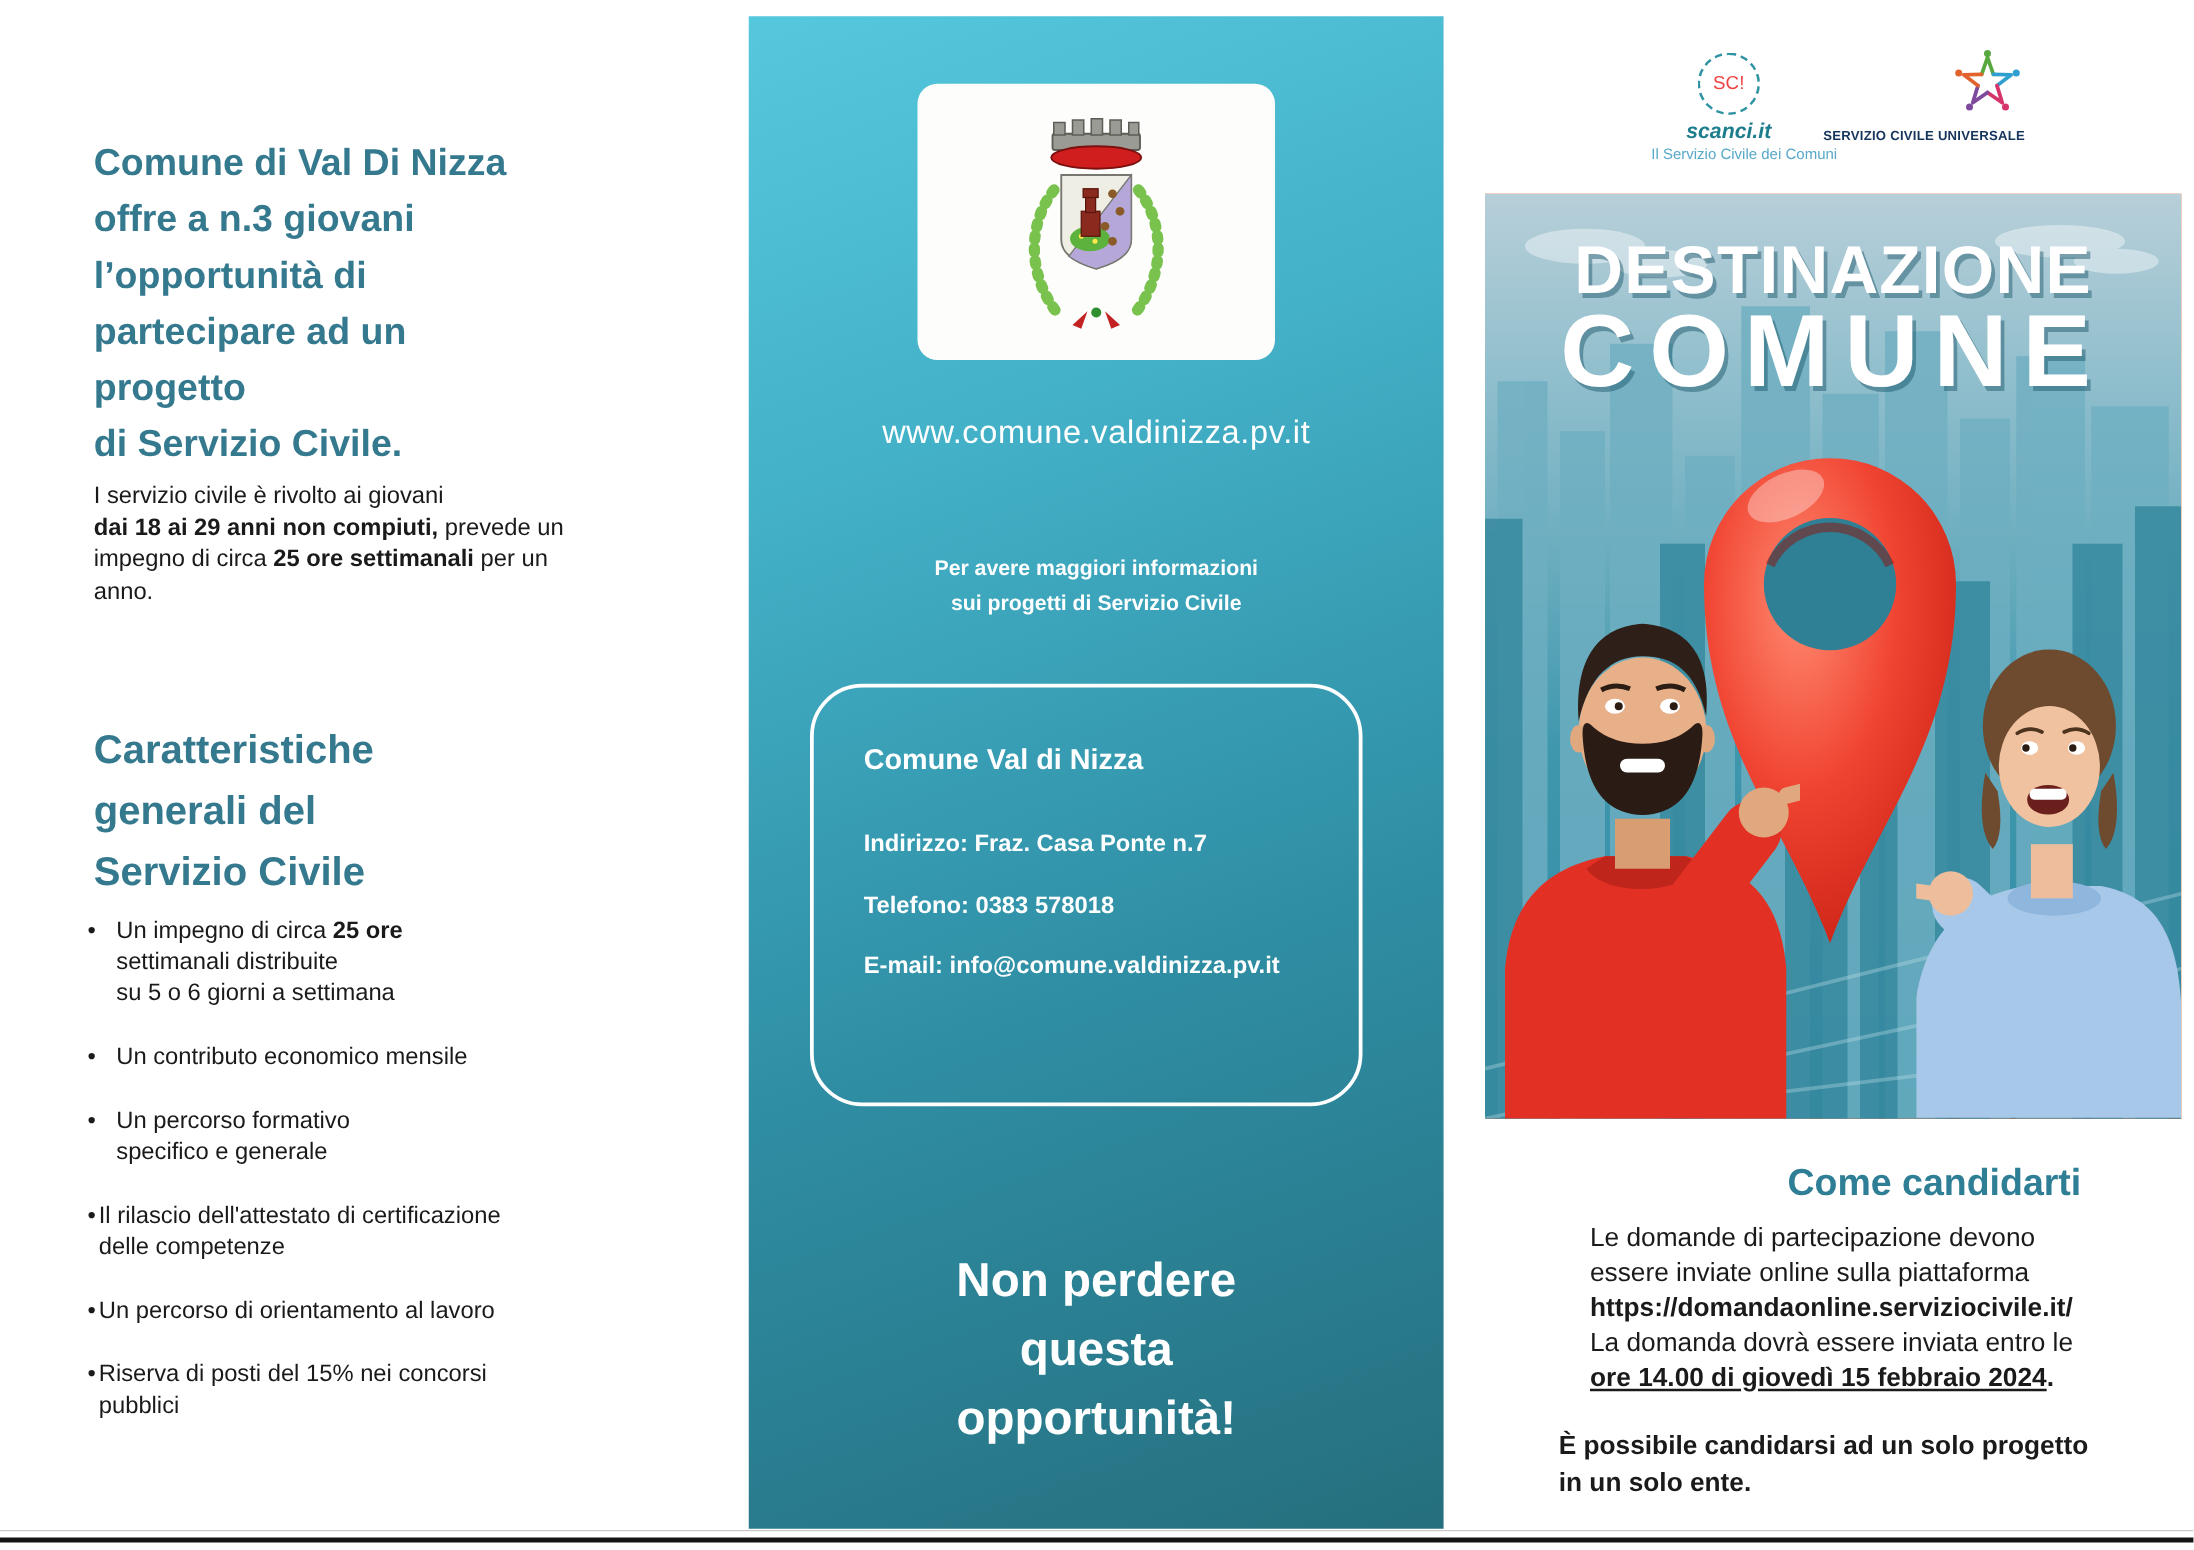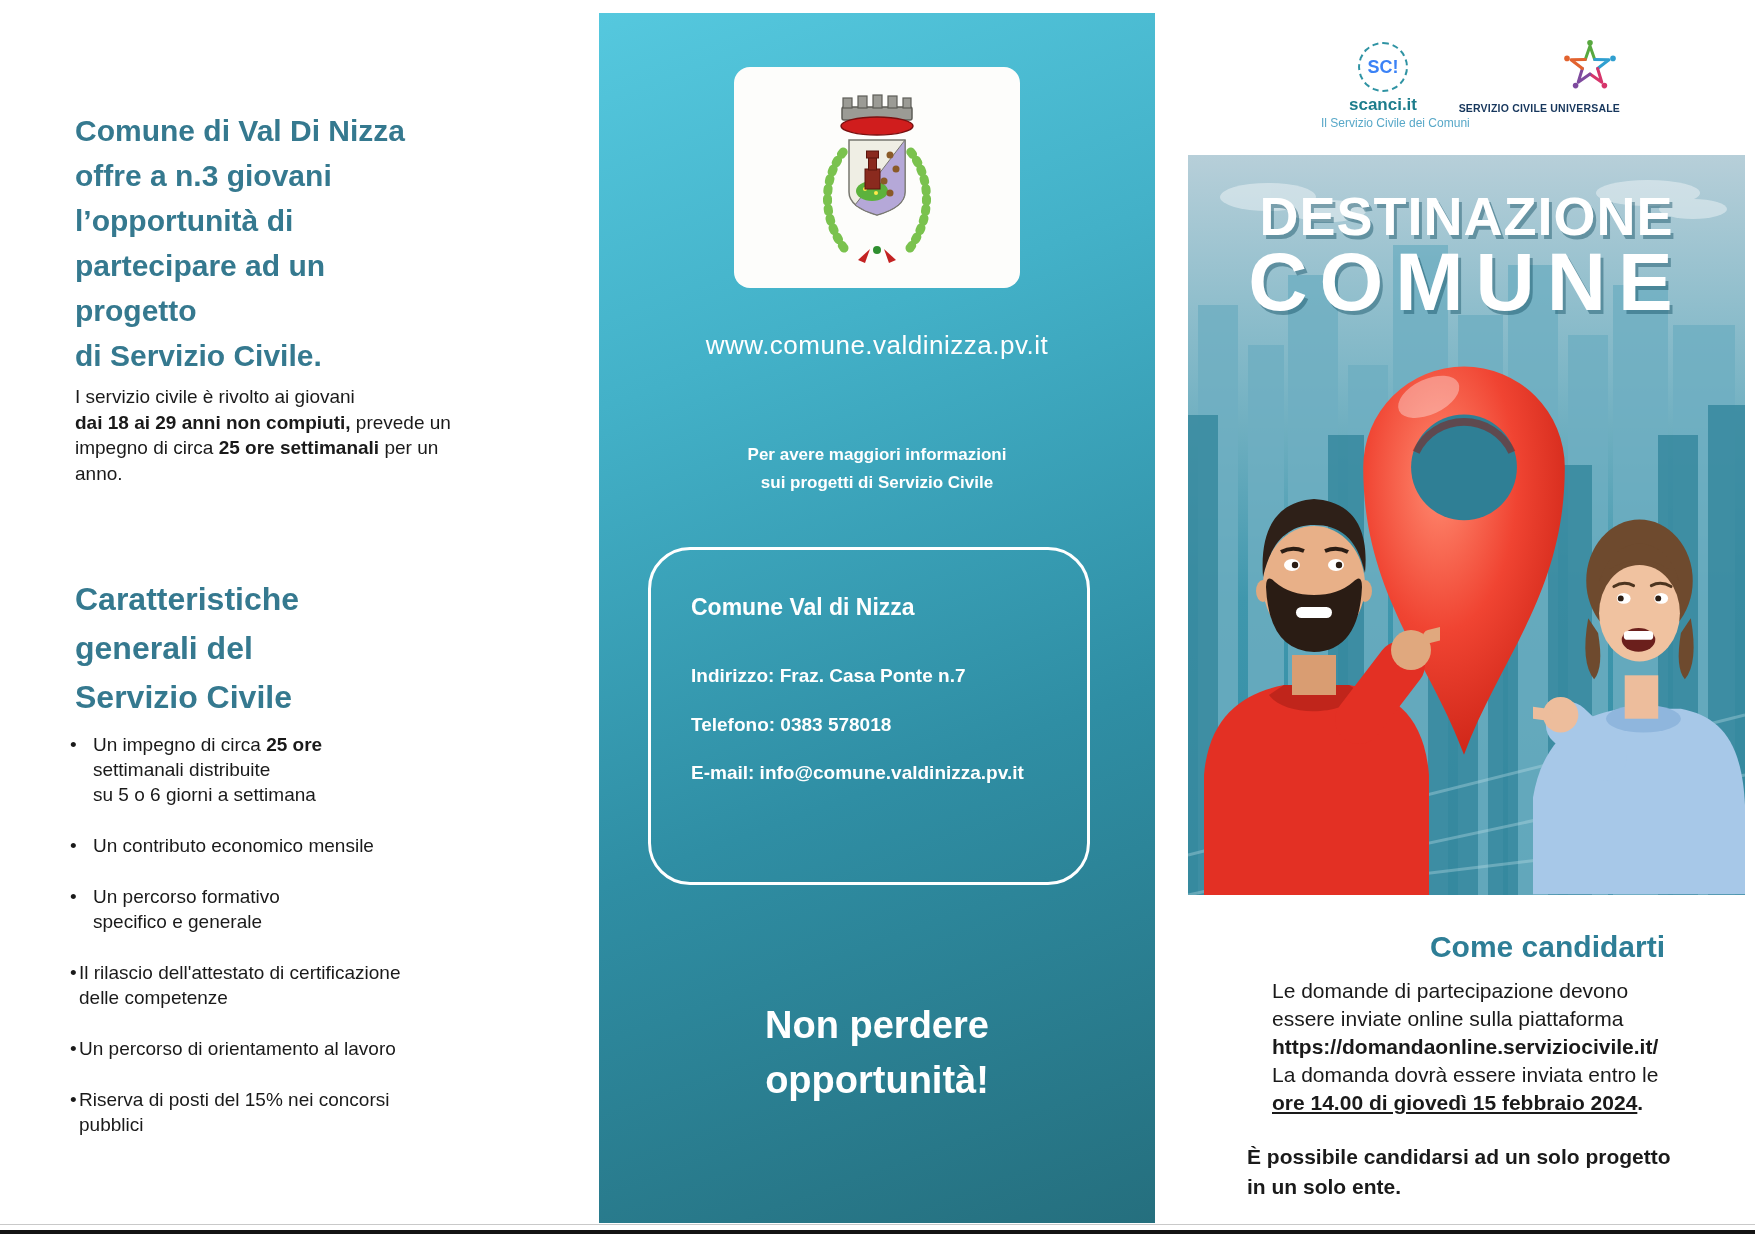--- a/index.html
+++ b/index.html
@@ -38,22 +38,22 @@
   .contact-line.addr{margin-top:44px;}
   .contact-line.tel{margin-top:27px;}
   .contact-line.mail{margin-top:26px;}
   .cta{position:absolute;left:0;top:985px;width:100%;text-align:center;
        color:#fff;font-size:38px;font-weight:bold;line-height:55px;}
 
   
   .panel-right{position:absolute;left:1155px;top:0;width:600px;height:1240px;background:#fff;}
   .logo-scanci{position:absolute;left:166px;top:42px;width:124px;text-align:center;}
   .sc-circle{width:46px;height:46px;margin:0 auto;border:2px dashed #2f93a3;border-radius:50%;
-             line-height:46px;font-size:18px;font-weight:700;color:#3b82f6;}
-  .sc-name{margin-top:3px;font-size:17px;font-weight:bold;color:#1d7d8c;}
+             line-height:46px;font-size:15px;font-weight:400;color:#ef4444;}
+  .sc-name{margin-top:3px;font-size:17px;font-weight:bold;color:#1d7d8c;font-style:italic;}
   .sc-tag{margin-top:1px;font-size:12px;color:#58a8c8;white-space:nowrap;}
   .logo-scu{position:absolute;left:300px;top:40px;width:165px;text-align:right;}
   .scu-label{margin-top:2px;font-size:10.5px;font-weight:bold;color:#16365c;letter-spacing:0.2px;white-space:nowrap;}
 
   .poster{position:absolute;left:33px;top:155px;width:557px;height:740px;overflow:hidden;background:#c2410c;}
   .poster svg.bg{position:absolute;left:0;top:0;}
   .poster-title{position:absolute;left:0;width:100%;text-align:center;color:#fff;font-weight:900;
                 text-shadow:3px 4px 0 rgba(23,82,102,0.45);}
   .poster-title.t1{top:30px;font-size:54px;letter-spacing:1px;}
   .poster-title.t2{top:80px;font-size:82px;letter-spacing:12px;}
@@ -191,20 +191,21 @@
 
     <div class="contact-box">
       <div class="contact-title">Comune Val di Nizza</div>
       <div class="contact-line addr">Indirizzo: Fraz. Casa Ponte n.7</div>
       <div class="contact-line tel">Telefono: 0383 578018</div>
       <div class="contact-line mail">E-mail: info@comune.valdinizza.pv.it</div>
     </div>
 
     <div class="cta">
       <div>Non perdere</div>
+      <div>questa</div>
       <div>opportunità!</div>
     </div>
   </section>
 
   <section class="panel-right">
 
     <div class="logo-scanci">
       <div class="sc-circle">SC!</div>
       <div class="sc-name">scanci.it</div>
       <div class="sc-tag">Il Servizio Civile dei Comuni</div>

